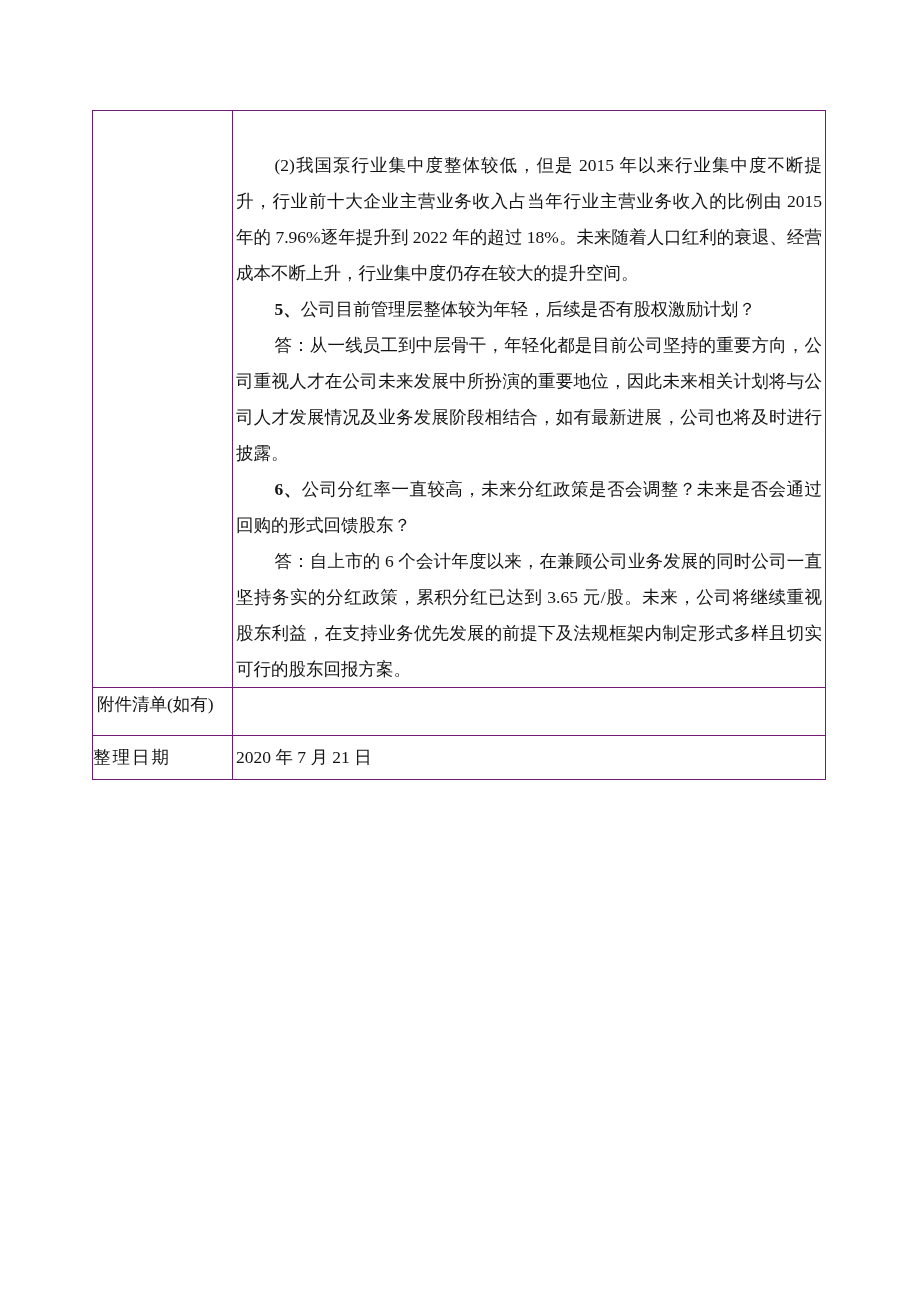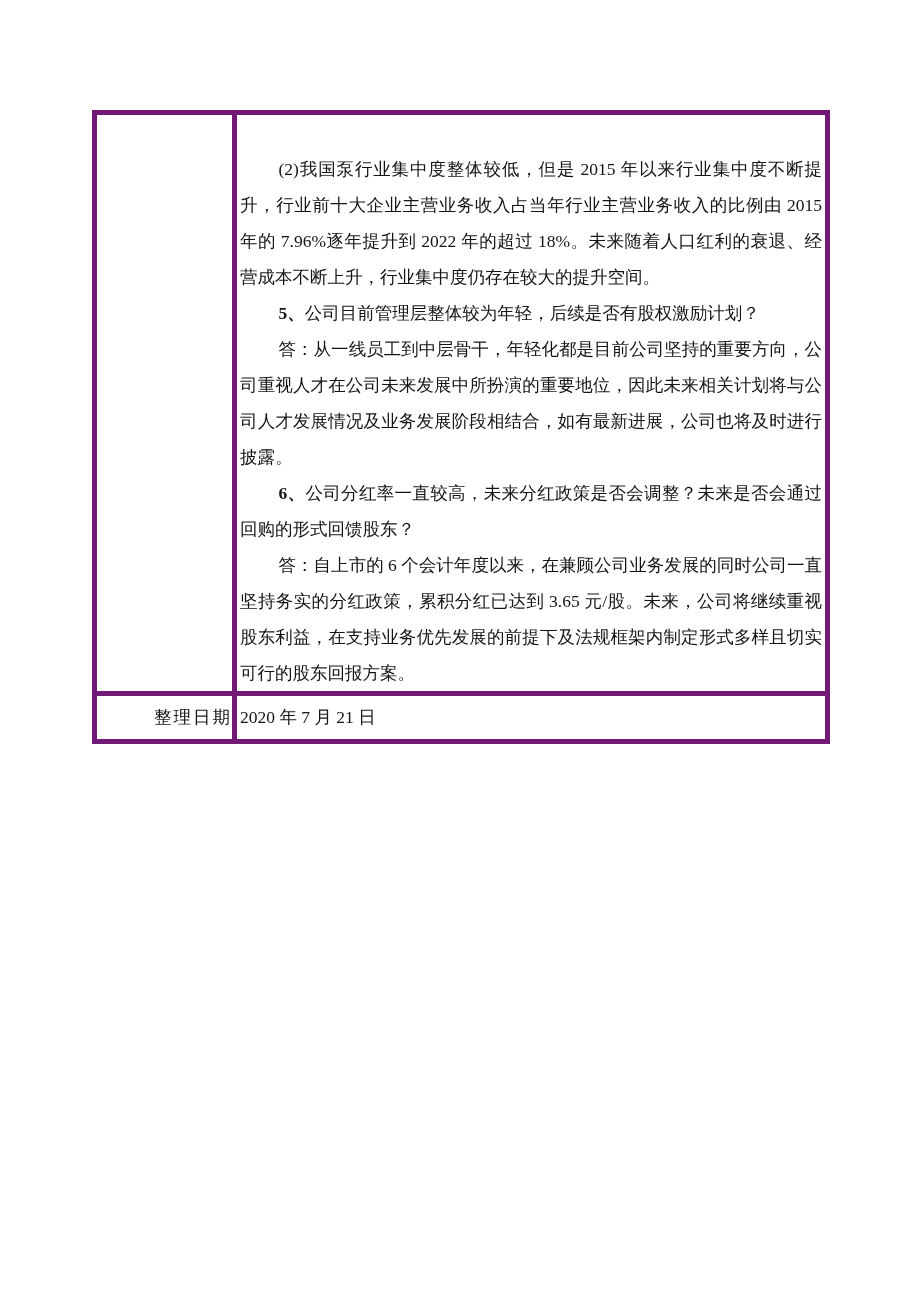--- a/index.html
+++ b/index.html
@@ -24,21 +24,21 @@
     overflow: hidden;
   }
   table.doc-table {
     position: absolute;
     left: 92px;
     top: 110px;
     border-collapse: collapse;
     table-layout: fixed;
   }
   table.doc-table td {
-    border: 5px solid #701a75;
+    border: 1px solid #701a75;
     padding: 0;
     vertical-align: top;
   }
   .col-label { width: 140px; }
   .col-content { width: 593px; }
 
   
   td.main-content-cell {
     height: 542px;
   }
@@ -66,21 +66,21 @@
     padding: 4px 2px 0 4px;
     font-size: 17.5px;
     line-height: 24px;
     white-space: nowrap;
   }
 
   
   td.date-label-cell {
     height: 43px;
     vertical-align: middle;
-    text-align: right;
+    text-align: left;
   }
   .date-label {
     font-size: 17.5px;
     letter-spacing: 2px;
     line-height: 43px;
   }
   td.date-value-cell {
     vertical-align: middle;
   }
   .date-value {
@@ -106,20 +106,26 @@
           <div class="qa-text">
               <p class="para">(2)我国泵行业集中度整体较低，但是 2015 年以来行业集中度不断提升，行业前十大企业主营业务收入占当年行业主营业务收入的比例由 2015 年的 7.96%逐年提升到 2022 年的超过 18%。未来随着人口红利的衰退、经营成本不断上升，行业集中度仍存在较大的提升空间。</p>
               <p class="para"><b class="q-num">5、</b>公司目前管理层整体较为年轻，后续是否有股权激励计划？</p>
               <p class="para">答：从一线员工到中层骨干，年轻化都是目前公司坚持的重要方向，公司重视人才在公司未来发展中所扮演的重要地位，因此未来相关计划将与公司人才发展情况及业务发展阶段相结合，如有最新进展，公司也将及时进行披露。</p>
               <p class="para"><b class="q-num">6、</b>公司分红率一直较高，未来分红政策是否会调整？未来是否会通过回购的形式回馈股东？</p>
               <p class="para">答：自上市的 6 个会计年度以来，在兼顾公司业务发展的同时公司一直坚持务实的分红政策，累积分红已达到 3.65 元/股。未来，公司将继续重视股东利益，在支持业务优先发展的前提下及法规框架内制定形式多样且切实可行的股东回报方案。</p>
             </div>
         </td>
       </tr>
       <tr>
+        <td class="attachment-label-cell">
+          <div class="attachment-label">附件清单(如有)</div>
+        </td>
+        <td class="attachment-value-cell"></td>
+      </tr>
+      <tr>
         <td class="date-label-cell">
           <div class="date-label">整理日期</div>
         </td>
         <td class="date-value-cell">
           <div class="date-value">2020 年 7 月 21 日</div>
         </td>
       </tr>
     </tbody>
   </table>
 

